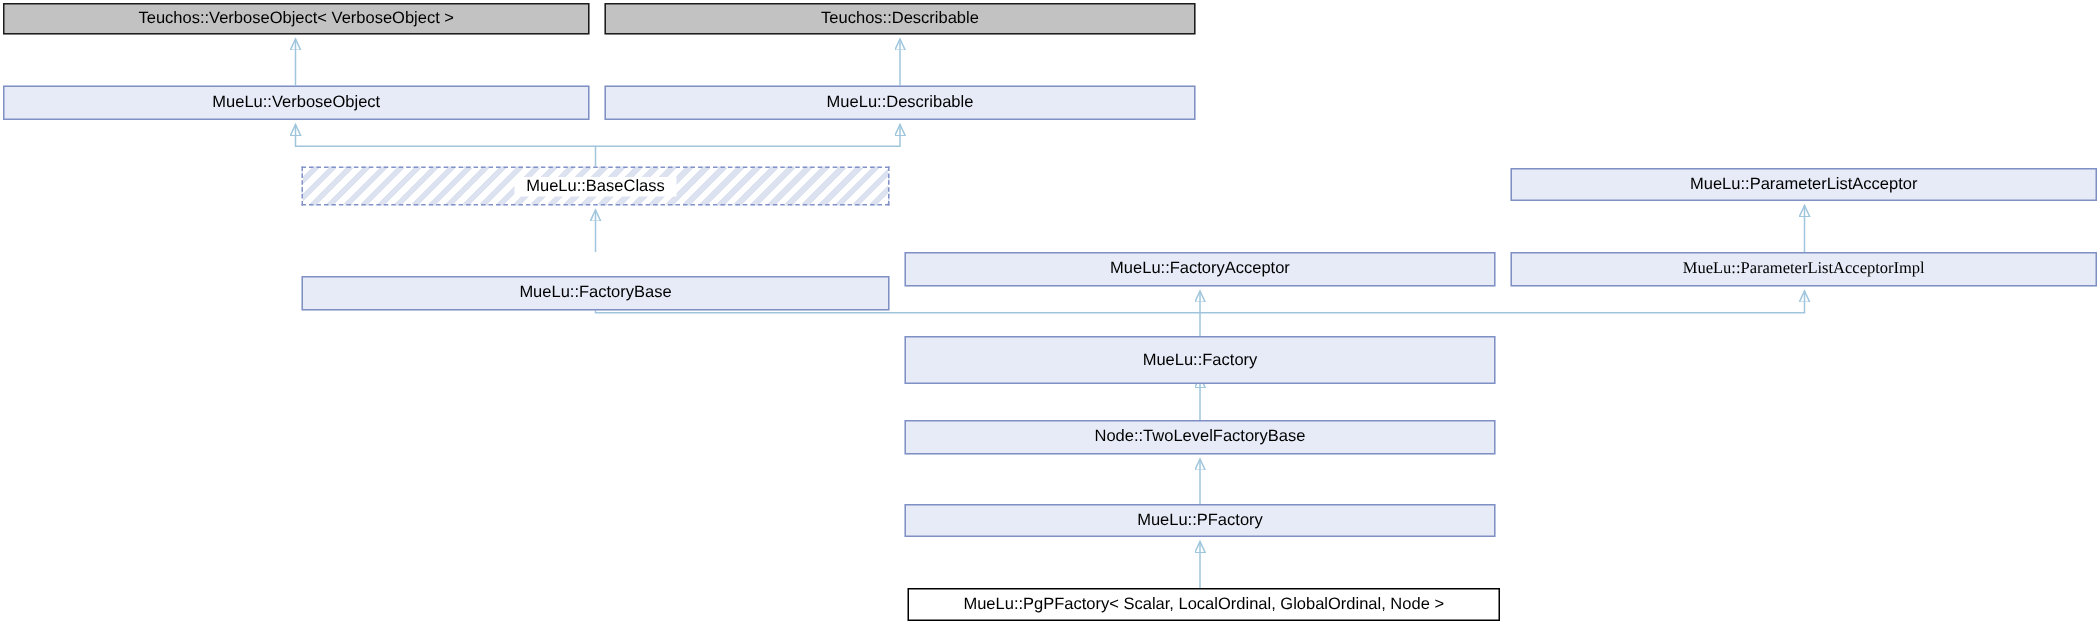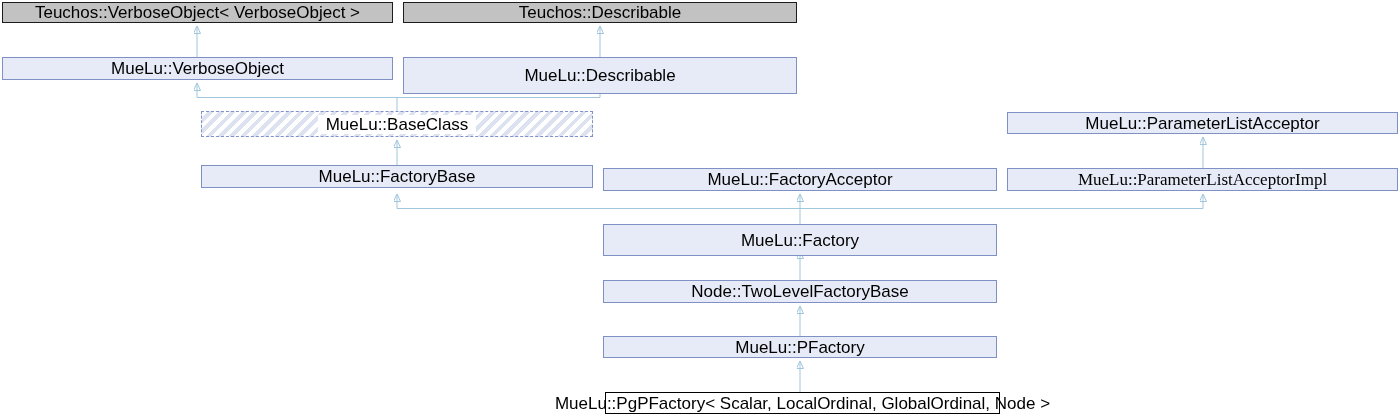--- a/index.html
+++ b/index.html
@@ -15,21 +15,21 @@
     --edge-arrow: #8db9d4;
     --text: #000000;
   }
   html, body { margin: 0; padding: 0; background: #ffffff; }
   .canvas {
     position: relative;
     width: 1400px;
     height: 416px;
     background: #ffffff;
     font-family: "Liberation Sans", "DejaVu Sans", sans-serif;
-    font-size: 17px;
+    font-size: 11px;
     color: var(--text);
     overflow: hidden;
   }
   .edges {
     position: absolute;
     left: 0; top: 0;
     width: 1400px; height: 416px;
   }
   .edges path, .edges line {
     stroke: var(--edge);
@@ -53,24 +53,24 @@
   .node.hatched {
     border: 1px dashed var(--hatch-border);
     background: repeating-linear-gradient(135deg, #ffffff 0px, #ffffff 4px, var(--hatch-stripe) 4px, var(--hatch-stripe) 8px);
   }
   .node.hatched .hatch-label { background: #ffffff; padding: 1px 8px; }
 
   
   #n-teuchos-verbose-object { left: 2px;    top: 2px;   width: 391px; height: 21px; }
   #n-teuchos-describable    { left: 403px;  top: 2px;   width: 394px; height: 21px; }
   #n-muelu-verbose-object   { left: 2px;    top: 57px;  width: 391px; height: 23px; }
-  #n-muelu-describable      { left: 403px;  top: 57px;  width: 394px; height: 37px; }
+  #n-muelu-describable      { left: 403px;  top: 57px;  width: 394px; height: 23px; }
   #n-muelu-base-class       { left: 201px;  top: 111px; width: 392px; height: 26px; }
   #n-muelu-pla              { left: 1007px; top: 112px; width: 391px; height: 22px; }
-  #n-muelu-factory-base     { left: 201px;  top: 165px; width: 392px; height: 23px; }
+  #n-muelu-factory-base     { left: 201px;  top: 184px; width: 392px; height: 23px; }
   #n-muelu-factory-acceptor { left: 603px;  top: 168px; width: 394px; height: 23px; }
   #n-muelu-pla-impl         { left: 1007px; top: 168px; width: 391px; height: 23px; font-family: Liberation Serif, serif; }
   #n-muelu-factory          { left: 603px;  top: 224px; width: 394px; height: 32px; }
   #n-muelu-tlfb             { left: 603px;  top: 280px; width: 394px; height: 23px; }
   #n-muelu-pfactory         { left: 603px;  top: 336px; width: 394px; height: 22px; }
   #n-muelu-pgp-factory      { left: 605px;  top: 392px; width: 395px; height: 22px; }
 </style>
 </head>
 <body>
 

